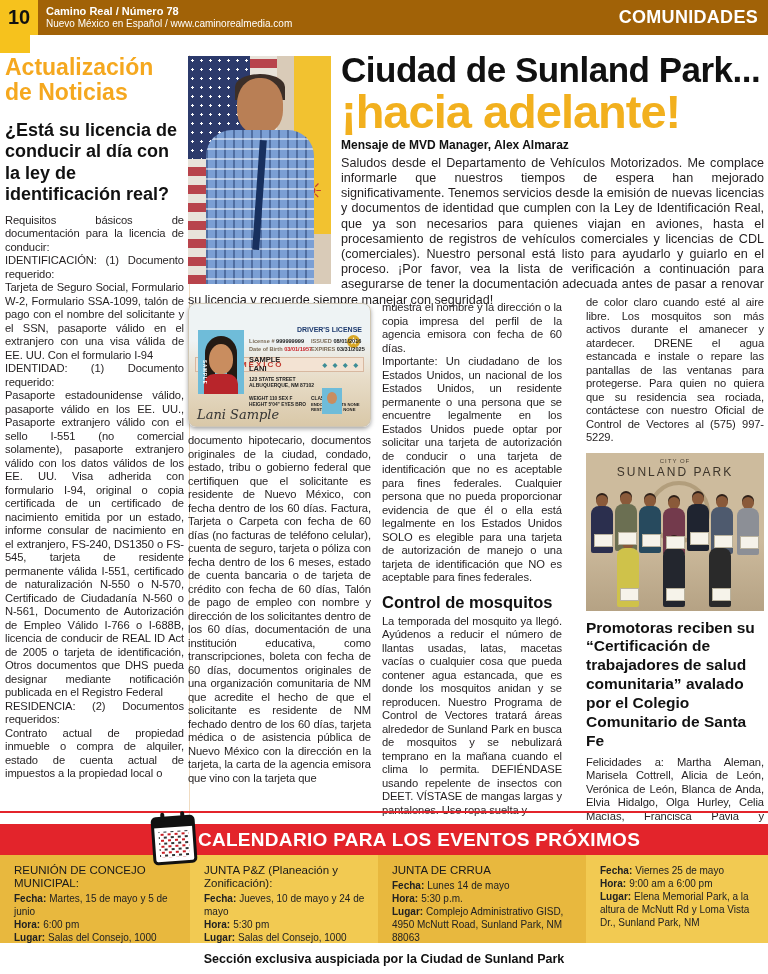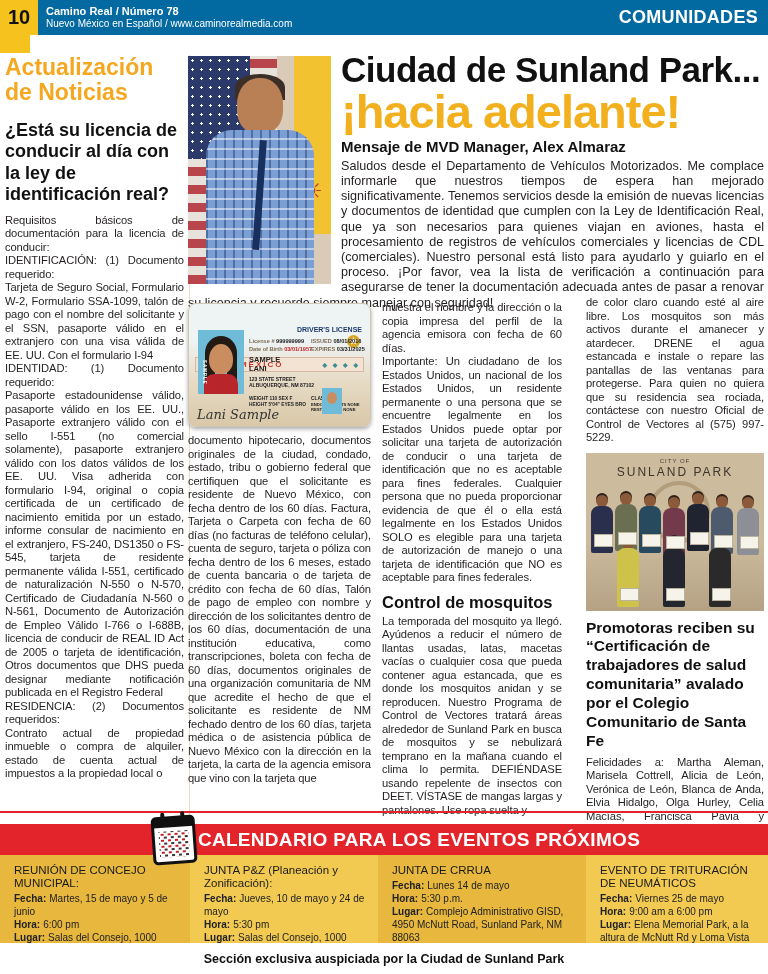--- a/index.html
+++ b/index.html
@@ -1,19 +1,19 @@
 <!DOCTYPE html>
 <html><head>
 <meta charset="utf-8">
 <style>
   html,body{margin:0;padding:0;background:#fff;}
   .page{position:relative;width:768px;height:974px;overflow:hidden;background:#fff;
         font-family:"Liberation Sans",sans-serif;color:#231f20;}
   
-  .topbar{position:absolute;left:0;top:0;width:768px;height:35px;background:#0369a1;display:flex;align-items:center;}
+  .topbar{position:absolute;left:0;top:0;width:768px;height:35px;background:#a16207;display:flex;align-items:center;}
   .pagenum{width:38px;height:35px;background:#F6C21D;color:#111;font-weight:bold;font-size:20px;
            display:flex;align-items:center;justify-content:center;}
   .masthead{color:#fff;margin-left:8px;line-height:1.15;}
   .masthead .m1{font-size:11px;font-weight:bold;}
   .masthead .m2{font-size:10px;}
   .sectionlbl{margin-left:auto;margin-right:10px;color:#fff;font-weight:bold;font-size:18px;letter-spacing:.3px;}
   .yellow-tab{position:absolute;left:0;top:35px;width:30px;height:18px;background:#F6C21D;}
   
   .pre{white-space:pre-line;}
   .body-text{font-size:11.2px;line-height:13.5px;text-align:justify;letter-spacing:-.1px;}
@@ -33,21 +33,21 @@
   .zia{position:absolute;right:8px;top:120px;color:#C13A30;font-size:26px;}
   .person-alex{position:absolute;left:18px;top:22px;width:108px;height:210px;}
   .head-alex{position:absolute;left:31px;top:0;width:46px;height:56px;border-radius:46% 46% 42% 42%;background:#b97f55;}
   .hair-alex{position:absolute;left:29px;top:-4px;width:50px;height:26px;border-radius:50% 50% 0 0;background:#3c2f28;}
   .body-alex{position:absolute;left:0;top:52px;width:108px;height:160px;border-radius:26px 26px 0 0;background:#7b9fd4;
      background-image:repeating-linear-gradient(0deg,rgba(255,255,255,.5) 0 2px,transparent 2px 10px),
                       repeating-linear-gradient(90deg,rgba(21,44,92,.42) 0 2px,transparent 2px 9px);}
   .lanyard{position:absolute;left:50px;top:62px;width:7px;height:110px;background:#18305e;transform:rotate(4deg);}
   .a-title{margin:0;font-size:35px;line-height:1.02;font-weight:bold;letter-spacing:-.5px;color:#111;}
   .a-title2{margin:0;font-size:47px;line-height:1.0;font-weight:bold;letter-spacing:-1px;color:#F2B01E;}
-  .a-sub{margin:3px 0 4px 0;font-size:15px;font-weight:bold;color:#111;}
+  .a-sub{margin:3px 0 4px 0;font-size:12px;font-weight:bold;color:#111;}
   .a-intro{margin:0;font-size:12.6px;line-height:15.2px;text-align:justify;}
   
   .col2{position:absolute;left:188px;top:303px;width:183px;}
   .license{position:relative;width:181px;height:122px;border-radius:8px;margin-bottom:7px;
      background:linear-gradient(180deg,#eef3f4 0 30%,#e8ddc9 60%,#d9c8a8 100%);
      box-shadow:0 2px 4px rgba(0,0,0,.35);border:1px solid #cfc6b4;overflow:hidden;font-weight:bold;}
   .lic-band{position:absolute;left:6px;top:6px;right:6px;height:13px;background:#f3e3d3;border:1px solid #d8b8a0;
      display:flex;align-items:center;margin-top:47px;}
   .lic-zia{width:9px;height:9px;background:#F2C230;color:#C13A30;font-size:7px;line-height:9px;text-align:center;margin:0 3px;}
   .lic-state{color:#C13A30;font-size:8px;letter-spacing:2px;}
@@ -260,21 +260,20 @@
       <div class="ev-line"><b>Hora:</b><span>5:30 pm</span></div>
       <div class="ev-line"><b>Lugar:</b><span>Salas del Consejo, 1000 McNutt Rd., Sunland Park, NM 88063.</span></div>
     </div>
     <div class="event dark e3">
       <div class="ev-title">JUNTA DE CRRUA</div>
       <div class="ev-line"><b>Fecha:</b><span>Lunes 14 de mayo</span></div>
       <div class="ev-line"><b>Hora:</b><span>5:30 p.m.</span></div>
       <div class="ev-line"><b>Lugar:</b><span>Complejo Administrativo GISD, 4950 McNutt Road, Sunland Park, NM 88063</span></div>
     </div>
     <div class="event light e4">
-      <div class="ev-title">EVENTO DE TRITURACIÓN DE NEUMÁTICOS</div>
       <div class="ev-line"><b>Fecha:</b><span>Viernes 25 de mayo</span></div>
       <div class="ev-line"><b>Hora:</b><span>9:00 am a 6:00 pm</span></div>
       <div class="ev-line"><b>Lugar:</b><span>Elena Memorial Park, a la altura de McNutt Rd y Loma Vista Dr., Sunland Park, NM</span></div>
     </div>
   </div>
 
   <div class="footer">Sección exclusiva auspiciada por la Ciudad de Sunland Park</div>
 </div>
 
 </body></html>

